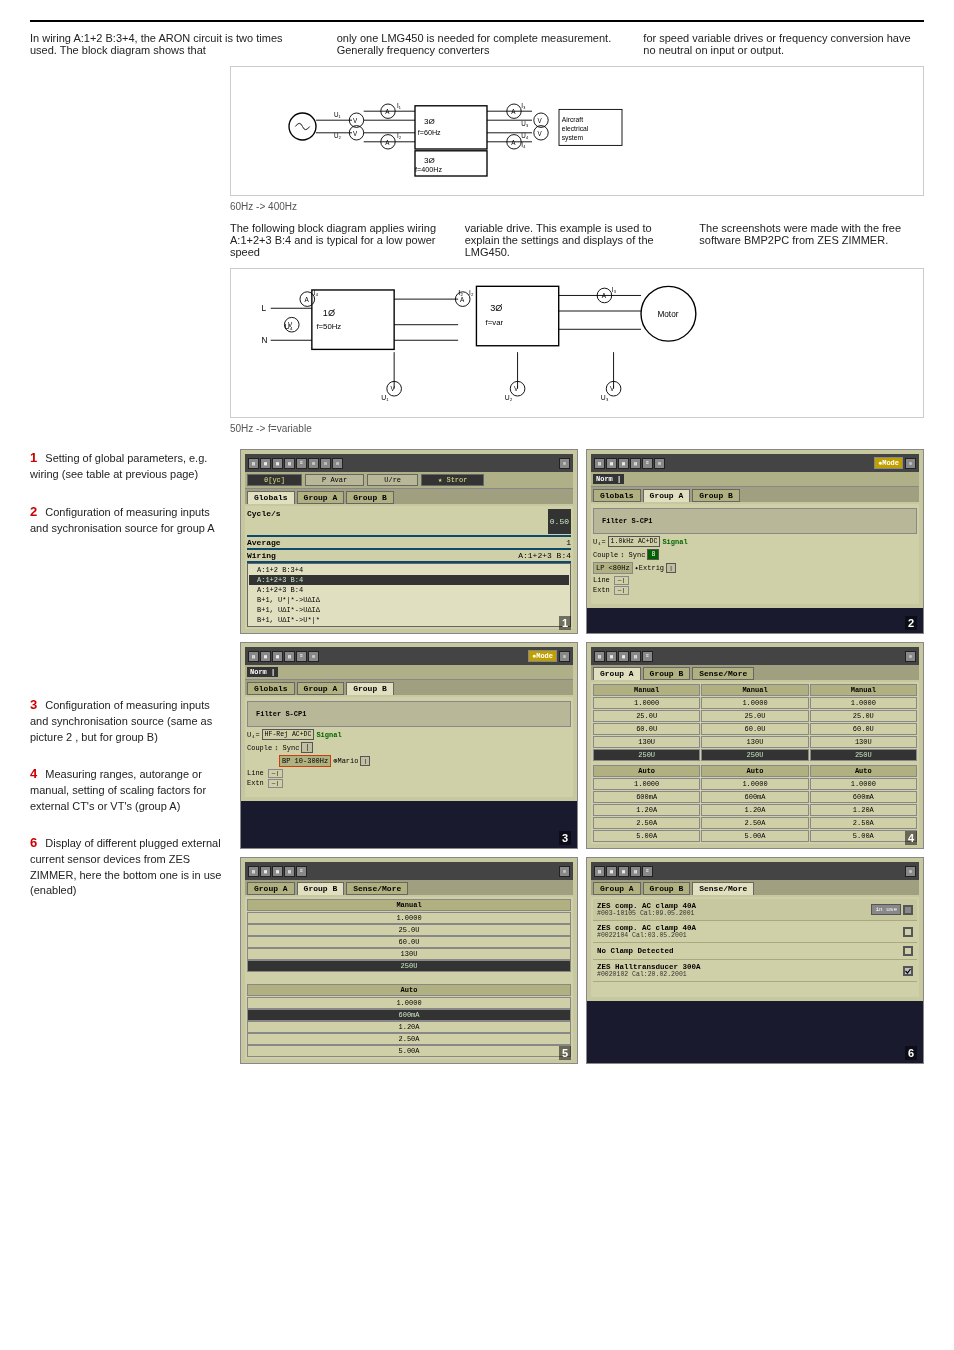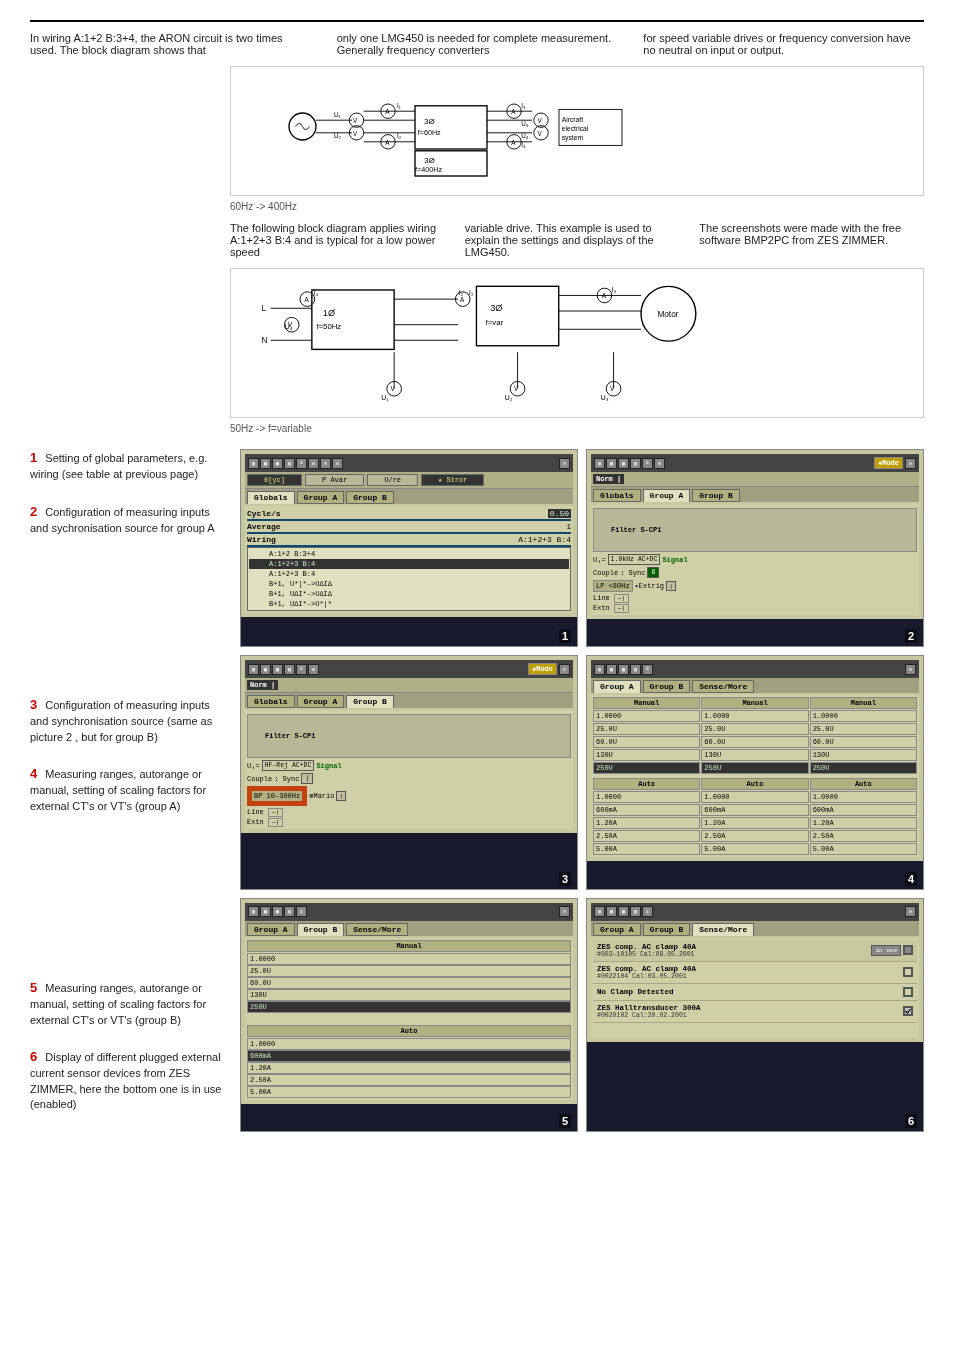--- a/index.html
+++ b/index.html
@@ -194,21 +194,21 @@
       font-weight: bold;
     }
 
     .lmg-value {
       color: #000;
     }
 
     .lmg-highlight {
       background: #333;
       color: #c8e8c0;
-      padding: 0 2px;
+      padding: 8px 2px;
     }
 
     .screen-6-item {
       display: flex;
       align-items: center;
       justify-content: space-between;
       padding: 3px 4px;
       border-bottom: 1px solid #aaa880;
       font-size: 7.5px;
     }
@@ -229,21 +229,21 @@
 
     
     .wiring-dropdown {
       background: #e0e0c0;
       border: 1px solid #666;
       font-size: 7px;
       padding: 1px;
     }
 
     .wiring-option {
-      padding: 1px 20px;
+      padding: 1px 8px;
       white-space: nowrap;
     }
 
     .wiring-option.sel {
       background: #333;
       color: #c8e8c0;
     }
 
     
     .indicator-box {
@@ -270,21 +270,21 @@
     .vg-header {
       font-weight: bold;
       text-align: center;
       background: #b0b080;
       padding: 1px;
       border: 1px solid #888;
       font-size: 7px;
     }
 
     .vg-val {
-      text-align: left;
+      text-align: center;
       padding: 1px 2px;
       border: 1px solid #888;
       font-size: 7px;
     }
 
     .vg-val.sel {
       background: #333;
       color: #c8e8c0;
     }
 
@@ -324,21 +324,21 @@
       font-weight: bold;
     }
 
     
     .filter-display {
       display: flex;
       align-items: center;
       gap: 3px;
       font-size: 7px;
       background: #b8b898;
-      padding: 17px;
+      padding: 8px;
       border: 1px solid #888;
       margin: 2px 0;
     }
 
     .filter-box {
       border: 1px solid #555;
       padding: 1px 2px;
       font-size: 6.5px;
       white-space: nowrap;
     }
@@ -522,24 +522,20 @@
         <span>Configuration of measuring inputs and sychronisation source for group A</span>
       </div>
       <div class="desc-item" style="margin-top: 160px;">
         <span class="desc-number">3</span>
         <span>Configuration of measuring inputs and synchronisation source (same as picture 2 , but for group B)</span>
       </div>
       <div class="desc-item">
         <span class="desc-number">4</span>
         <span>Measuring ranges, autorange or manual, setting of scaling factors for external CT's or VT's (group A)</span>
       </div>
-      <div class="desc-item" style="margin-top: 165px;">
-        <span class="desc-number">5</span>
-        <span>Measuring ranges, autorange or manual, setting of scaling factors for external CT's or VT's (group B)</span>
-      </div>
       <div class="desc-item">
         <span class="desc-number">6</span>
         <span>Display of different plugged external current sensor devices from ZES ZIMMER, here the bottom one is in use (enabled)</span>
       </div>
     </div>
 
     <div class="screenshots-grid">
 
       <div class="screenshot-wrapper">
         <div class="lmg-screen">
@@ -696,21 +692,21 @@
                   <span style="font-size:7px;">U₁=</span>
                   <div class="filter-box">HF-Rej AC+DC</div>
                   <span style="font-size:7px; font-weight:bold; color:#060;">Signal</span>
                 </div>
                 <div style="display:flex; align-items:center; gap:2px; margin-bottom:2px;">
                   <span style="font-size:7px;">Couple</span>
                   <span style="font-size:7px;">↕ Sync</span>
                   <div class="sync-btn">|</div>
                 </div>
                 <div style="display:flex; align-items:center; gap:2px; margin-bottom:2px;">
-                  <span style="font-size:7px; background:#b0b080; padding:1px 2px; border:5px solid #c2410c;">BP 10-300Hz</span>
+                  <span style="font-size:7px; background:#b0b080; padding:1px 2px; border:1px solid #c2410c;margin-left:32px;">BP 10-300Hz</span>
                   <span style="font-size:7px;">⊛Mario</span>
                   <div style="width:10px; height:10px; border:1px solid #555; background:#c0c0a0; font-size:6px; display:flex; align-items:center; justify-content:center;">|</div>
                 </div>
                 <div style="font-size:7px; display:flex; gap:4px;">
                   <span>Line</span>
                   <span style="border:1px solid #888; padding:0 3px; font-size:6px;">—|</span>
                 </div>
                 <div style="font-size:7px; display:flex; gap:4px; margin-top:1px;">
                   <span>Extn</span>
                   <span style="border:1px solid #888; padding:0 3px; font-size:6px;">—|</span>

